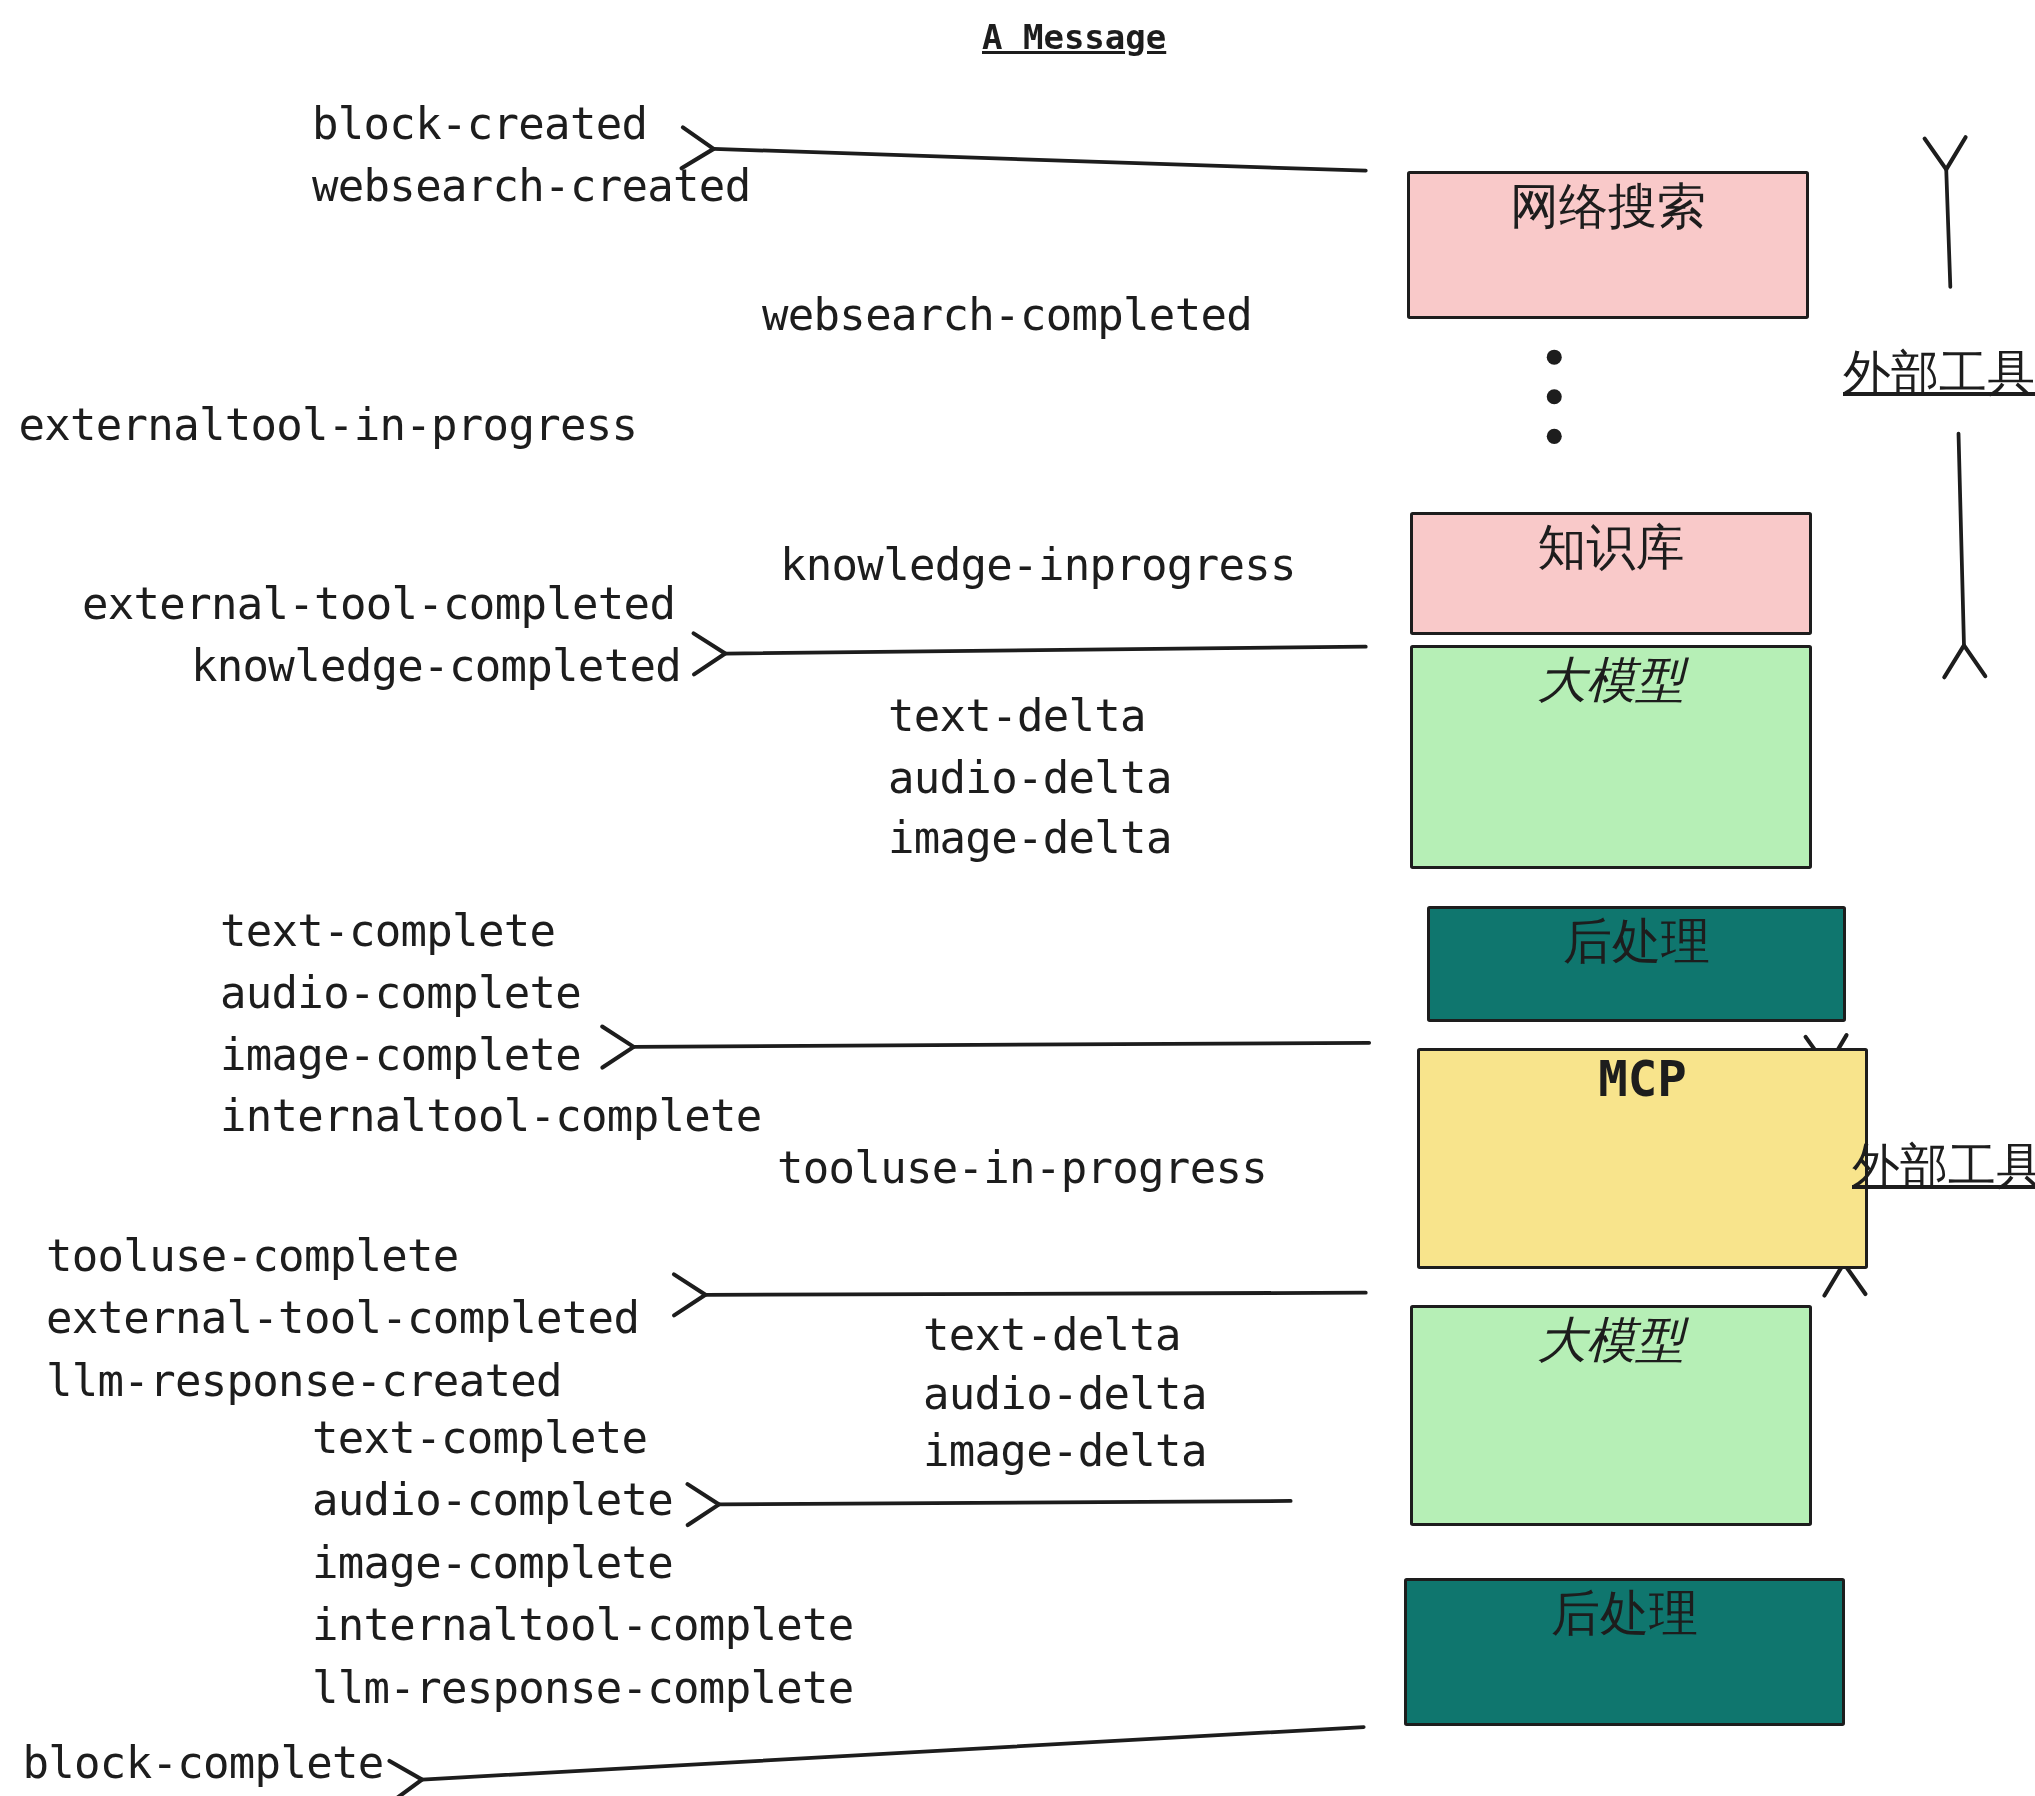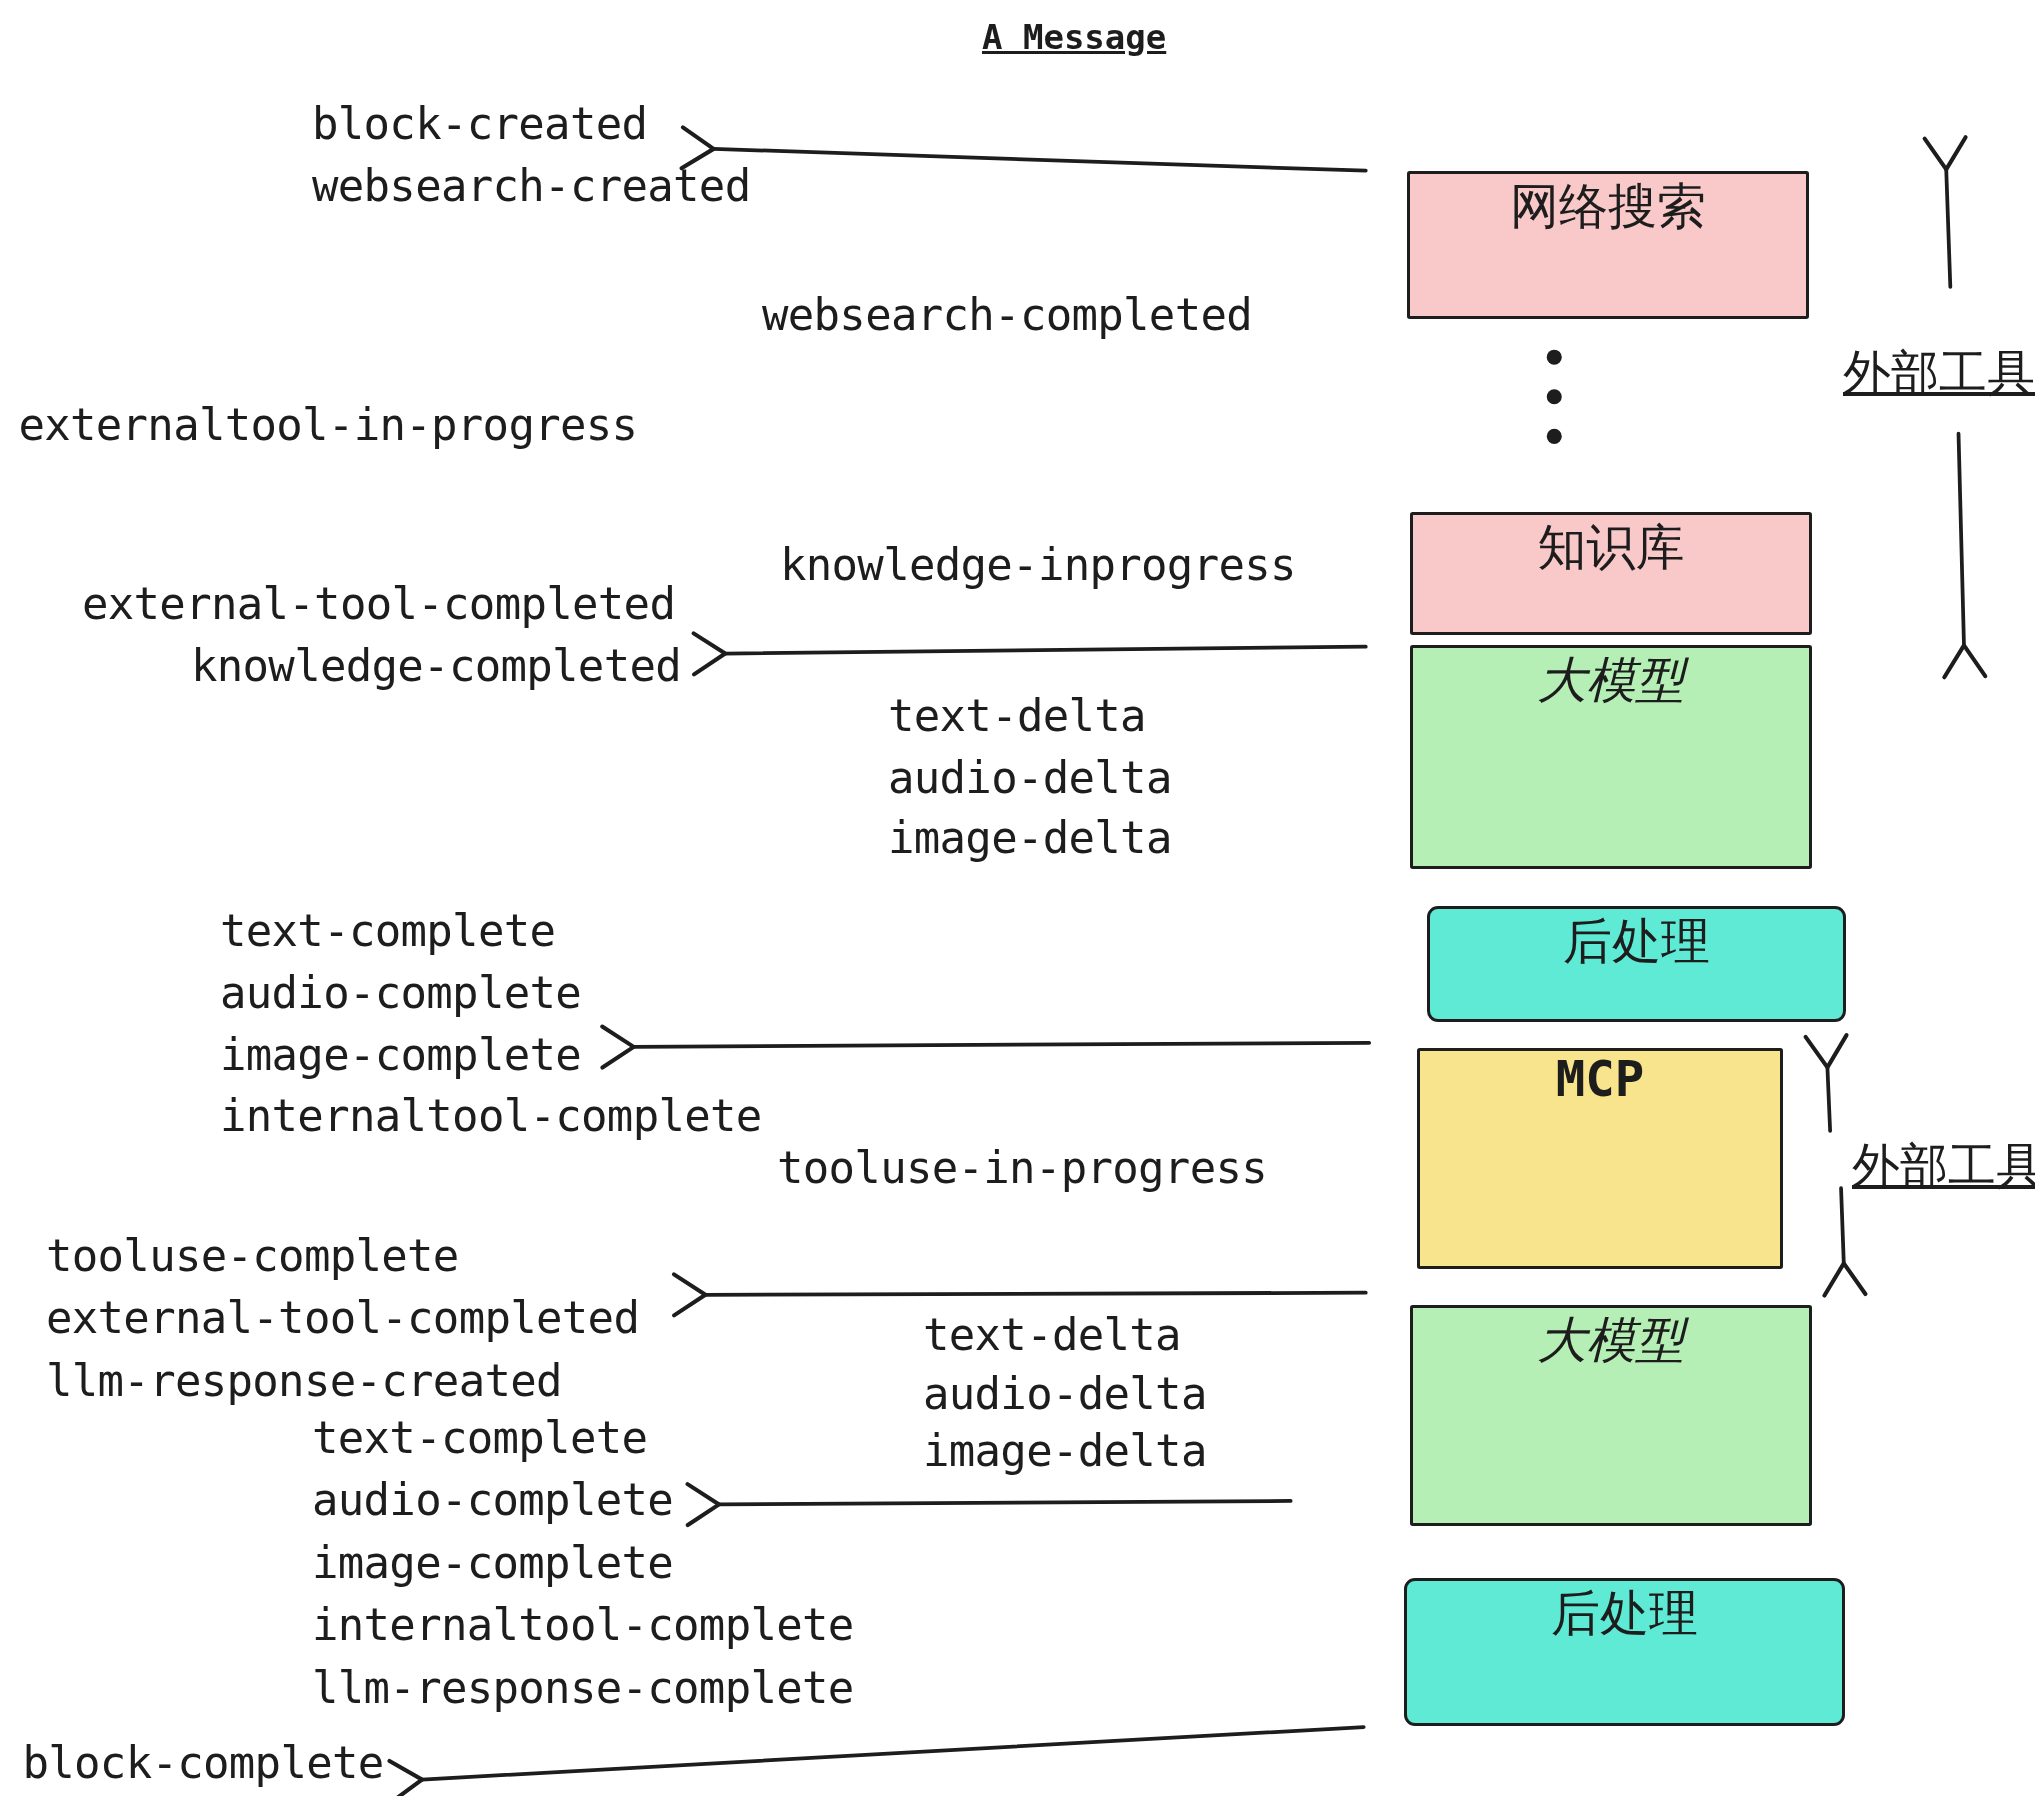--- a/index.html
+++ b/index.html
@@ -38,21 +38,21 @@
     font-family:"DejaVu Sans", sans-serif;
     white-space:nowrap;
   }
   .box.mono .box-label {
     font-family:"DejaVu Sans Mono", monospace;
     font-weight:600;
   }
   .pink   { background:#f9c9c9; }
   .green  { background:#b6efb6;font-style:italic; }
   .yellow { background:#f8e48c; }
-  .white  { background:#5eead4;border-radius:11px; }
+  .white  { background:#0f766e; }
   .cn {
     position:absolute;
     font-size:48px;
     font-family:"DejaVu Sans", sans-serif;
     white-space:nowrap;
     text-decoration:underline;
   }
   svg.overlay { position:absolute; left:0; top:0; width:2035px; height:1796px; }
   svg .ln  { stroke:#1d1d1d; stroke-width:5.5; stroke-linecap:round; fill:none; }
   svg .dot { fill:#1d1d1d; }
@@ -121,21 +121,21 @@
   </div>
   <div class="box pink" style="left:1370px; top:512px;  width:402px; height:123px">
     <span class="box-label">知识库</span>
   </div>
   <div class="box green" style="left:1370px; top:645px;  width:402px; height:224px">
     <span class="box-label">大模型</span>
   </div>
   <div class="box white" style="left:1387px; top:906px; width:419px; height:116px">
     <span class="box-label">后处理</span>
   </div>
-  <div class="box yellow mono" style="left:1377px; top:1048px; width:366px; height:221px">
+  <div class="box yellow mono" style="left:1377px; top:1048px; width:451px; height:221px">
     <span class="box-label">MCP</span>
   </div>
   <div class="box green" style="left:1370px; top:1305px; width:402px; height:221px">
     <span class="box-label">大模型</span>
   </div>
   <div class="box white" style="left:1364px; top:1578px; width:441px; height:148px">
     <span class="box-label">后处理</span>
   </div>
 
   <div class="cn" style="left:1843px; top:341px">外部工具</div>

